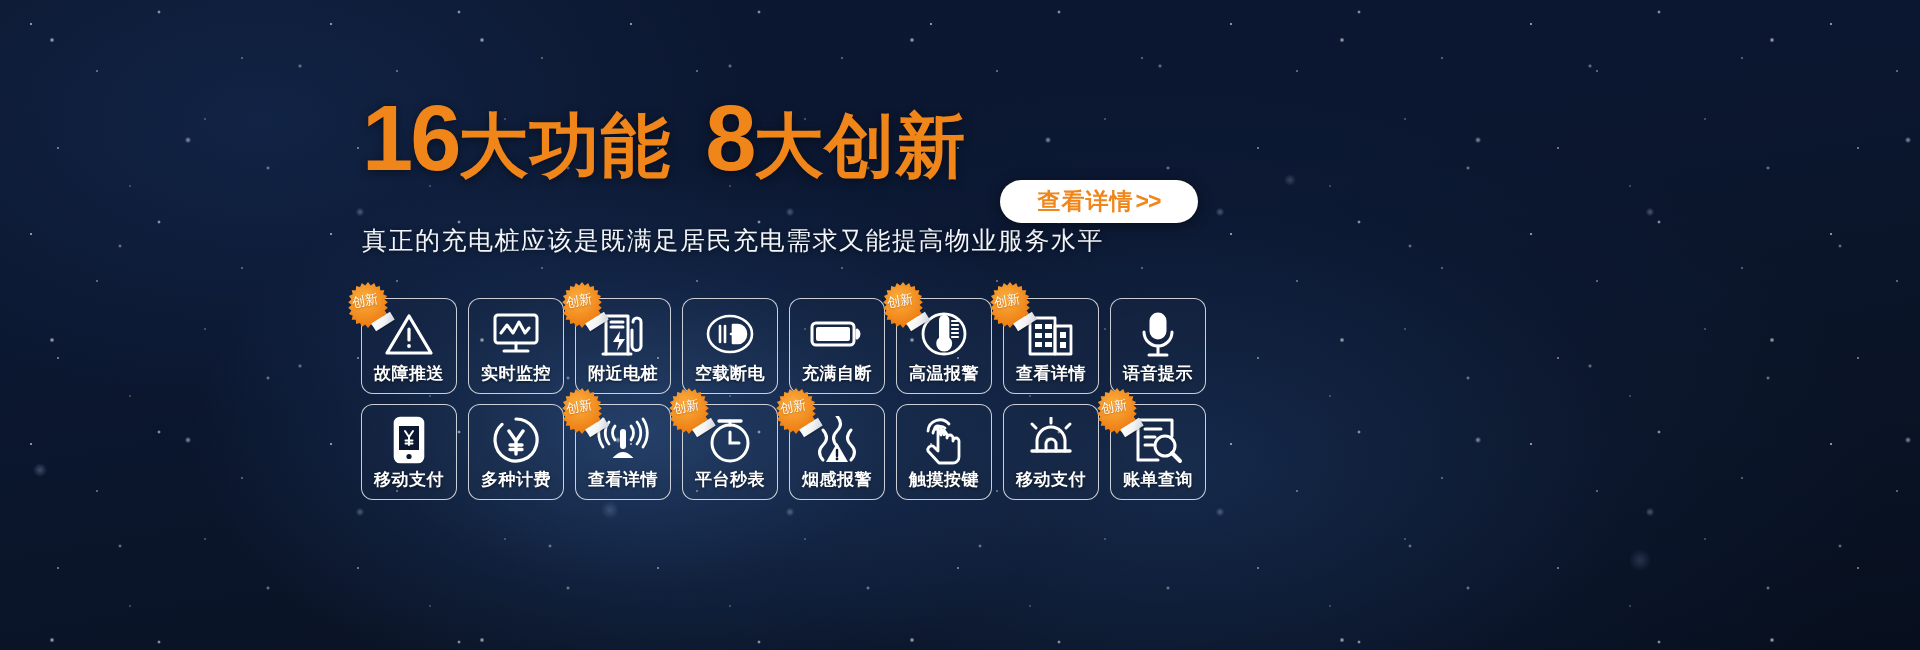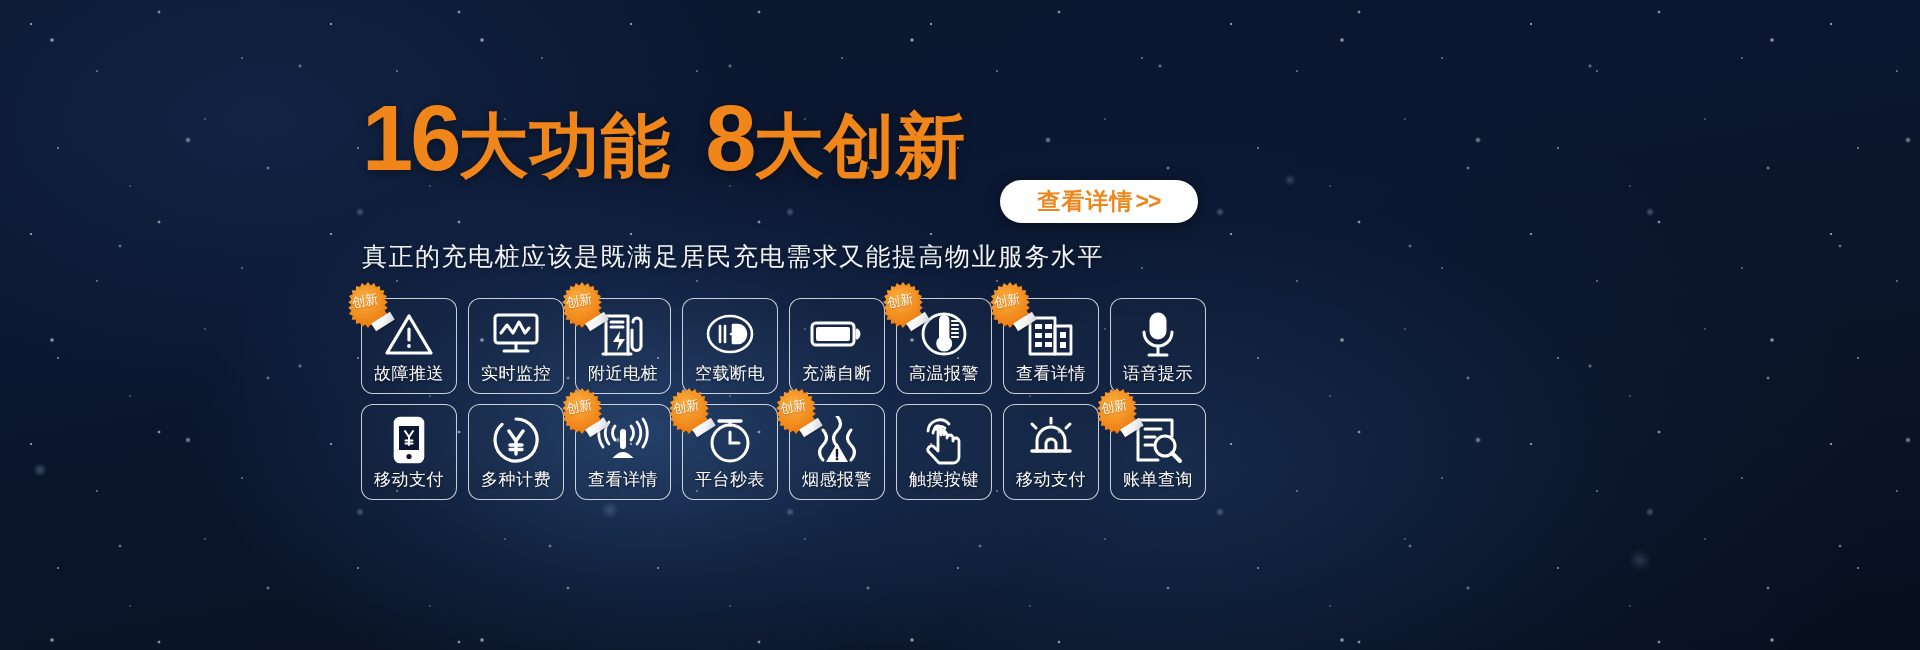--- a/index.html
+++ b/index.html
@@ -61,21 +61,21 @@
   .h-gap{display:inline-block;width:34px;}
 
   
   .sub{
     position:absolute;left:362px;
     font-family:"Liberation Serif",serif;
     color:#f2f6fc;font-size:25px;letter-spacing:1.5px;white-space:nowrap;
     text-shadow:0 1px 5px rgba(0,0,0,.6);
   }
   .sub.l1{top:207px;}
-  .sub.l2{top:240px;}
+  .sub.l2{top:224px;}
 
   
   .cta{
     position:absolute;left:1000px;top:180px;
     width:198px;height:43px;border-radius:22px;
     background:#ffffff;
     display:flex;align-items:center;justify-content:center;
     color:#f08519;font-size:23px;font-weight:700;letter-spacing:1px;
     font-family:"Liberation Sans",sans-serif;
     box-shadow:0 2px 14px rgba(0,0,0,.45);
@@ -98,20 +98,21 @@
   .card .ico{
     height:58px;display:flex;align-items:center;justify-content:center;
     margin-top:6px;
   }
   .card .ico svg{display:block;}
   .card .lbl{
     font-family:"Liberation Serif",serif;
     color:#ffffff;font-size:17px;letter-spacing:.5px;
     line-height:1;margin-top:2px;white-space:nowrap;
     text-shadow:0 1px 3px rgba(0,0,0,.55);
+    font-weight:bold;
   }
   
   .badge{
     position:absolute;left:-17px;top:-17px;width:46px;height:46px;
     display:flex;align-items:center;justify-content:center;
     z-index:4;
   }
   .badge .burst{
     position:absolute;inset:0;
     background:radial-gradient(circle at 42% 36%,#fbb040 0%,#f08519 58%,#e06f0c 100%);

